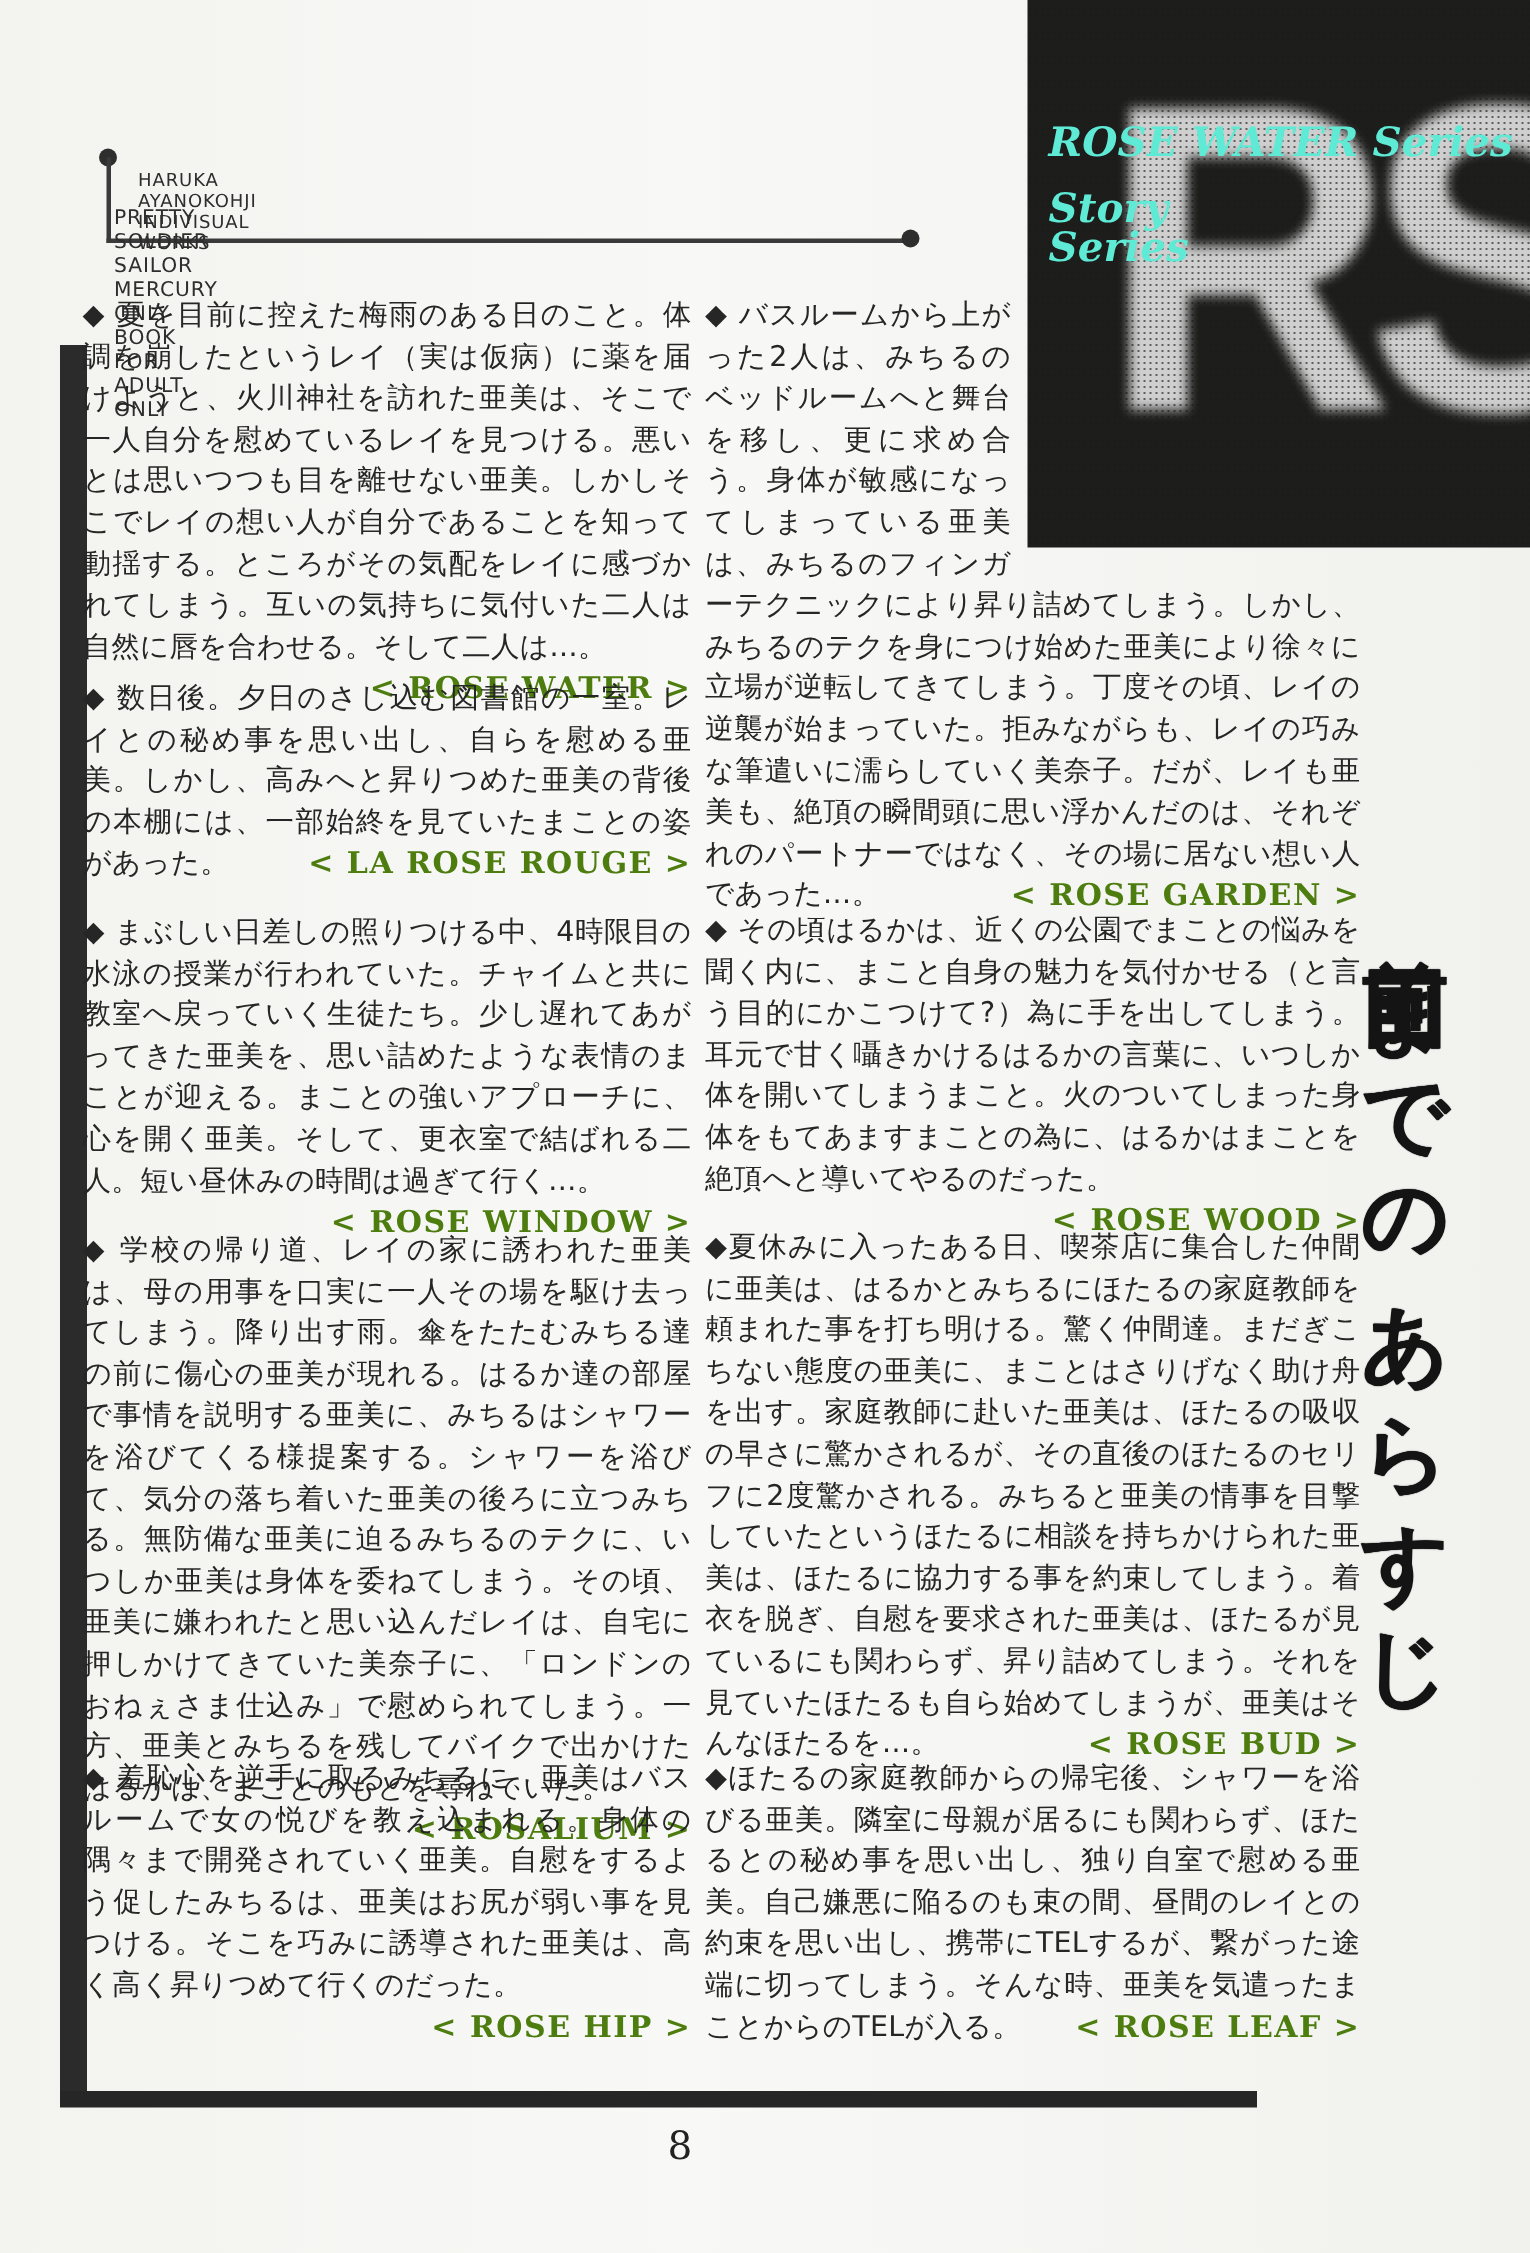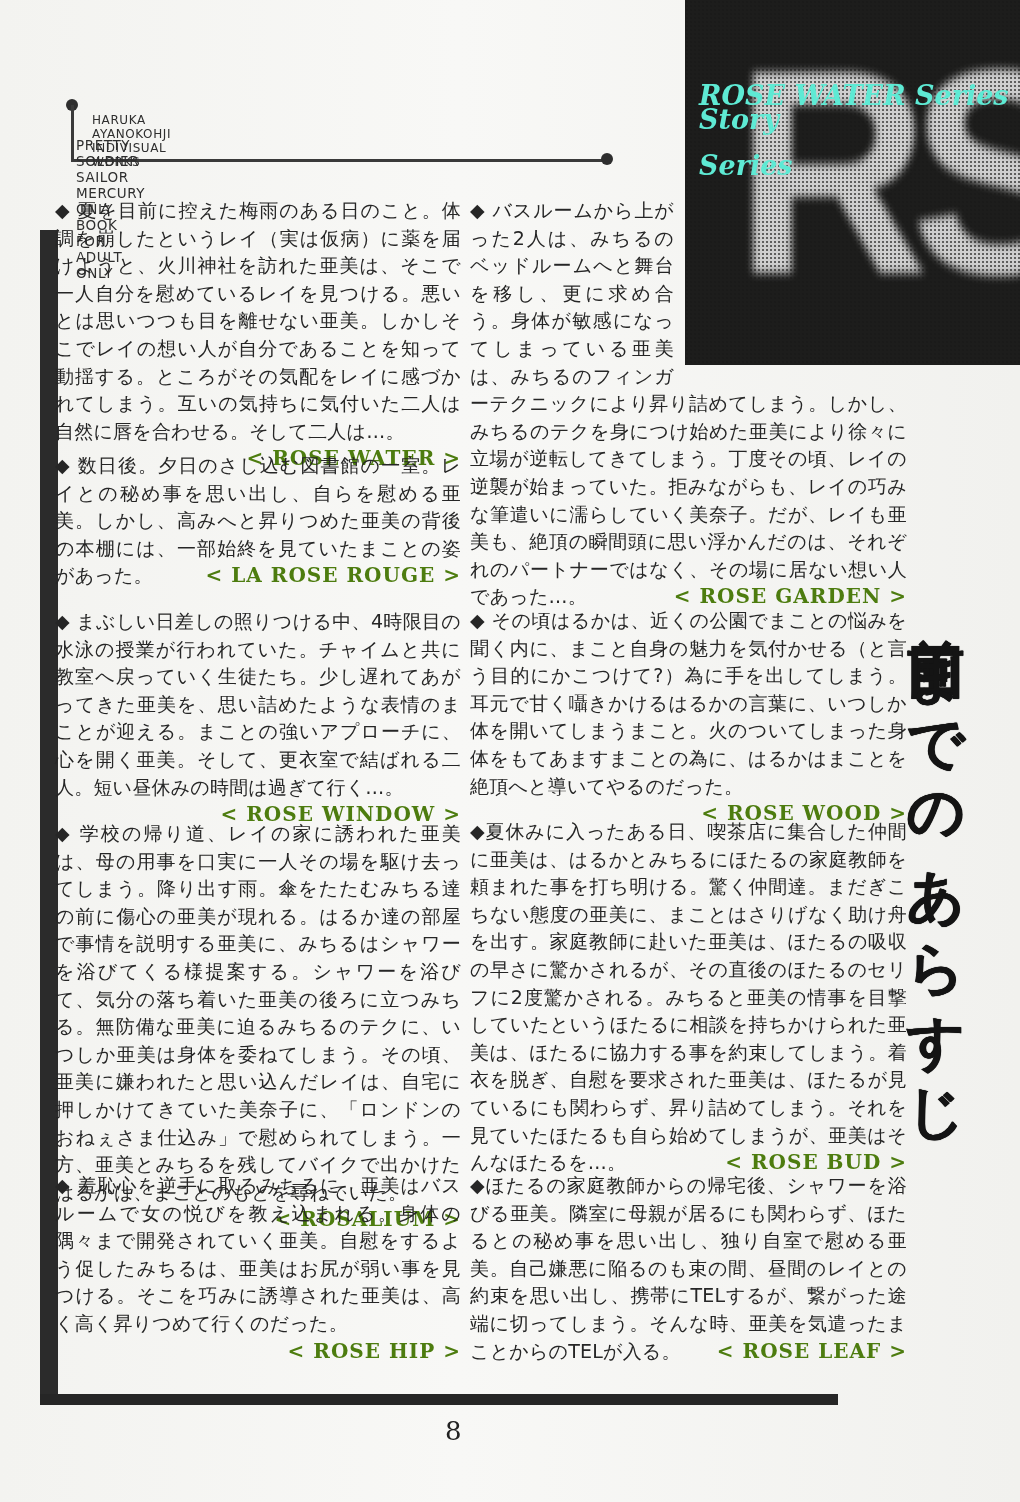--- a/index.html
+++ b/index.html
@@ -28,21 +28,21 @@
   .banner .halftone{
     position:absolute;inset:0;z-index:2;
     background-image:radial-gradient(rgba(25,25,24,.62) 27%,rgba(25,25,24,0) 32%);
     background-size:4px 4px;
   }
   .banner .cap{
     position:absolute;z-index:3;color:#5eead4;
     font-family:"DejaVu Serif","Liberation Serif",serif;font-style:italic;font-weight:bold;
   }
   .cap.c1{left:14px;top:80px;font-size:27px;}
-  .cap.c2{left:14px;top:104px;font-size:27px;}
+  .cap.c2{left:14px;top:124px;font-size:27px;}
   .cap.c3{left:14px;top:150px;font-size:27px;}
   
   .left-bar{position:absolute;left:40px;top:230px;width:18px;height:1168px;background:#2b2b2b;}
   .bottom-rule{position:absolute;left:40px;top:1394px;width:798px;height:11px;background:#262626;}
   
   .side-title{
     position:absolute;left:898px;top:594px;height:548px;
     writing-mode:vertical-rl;text-orientation:upright;
     font-size:57px;font-weight:900;letter-spacing:8px;color:#141414;
     font-family:"DejaVu Sans",sans-serif;

